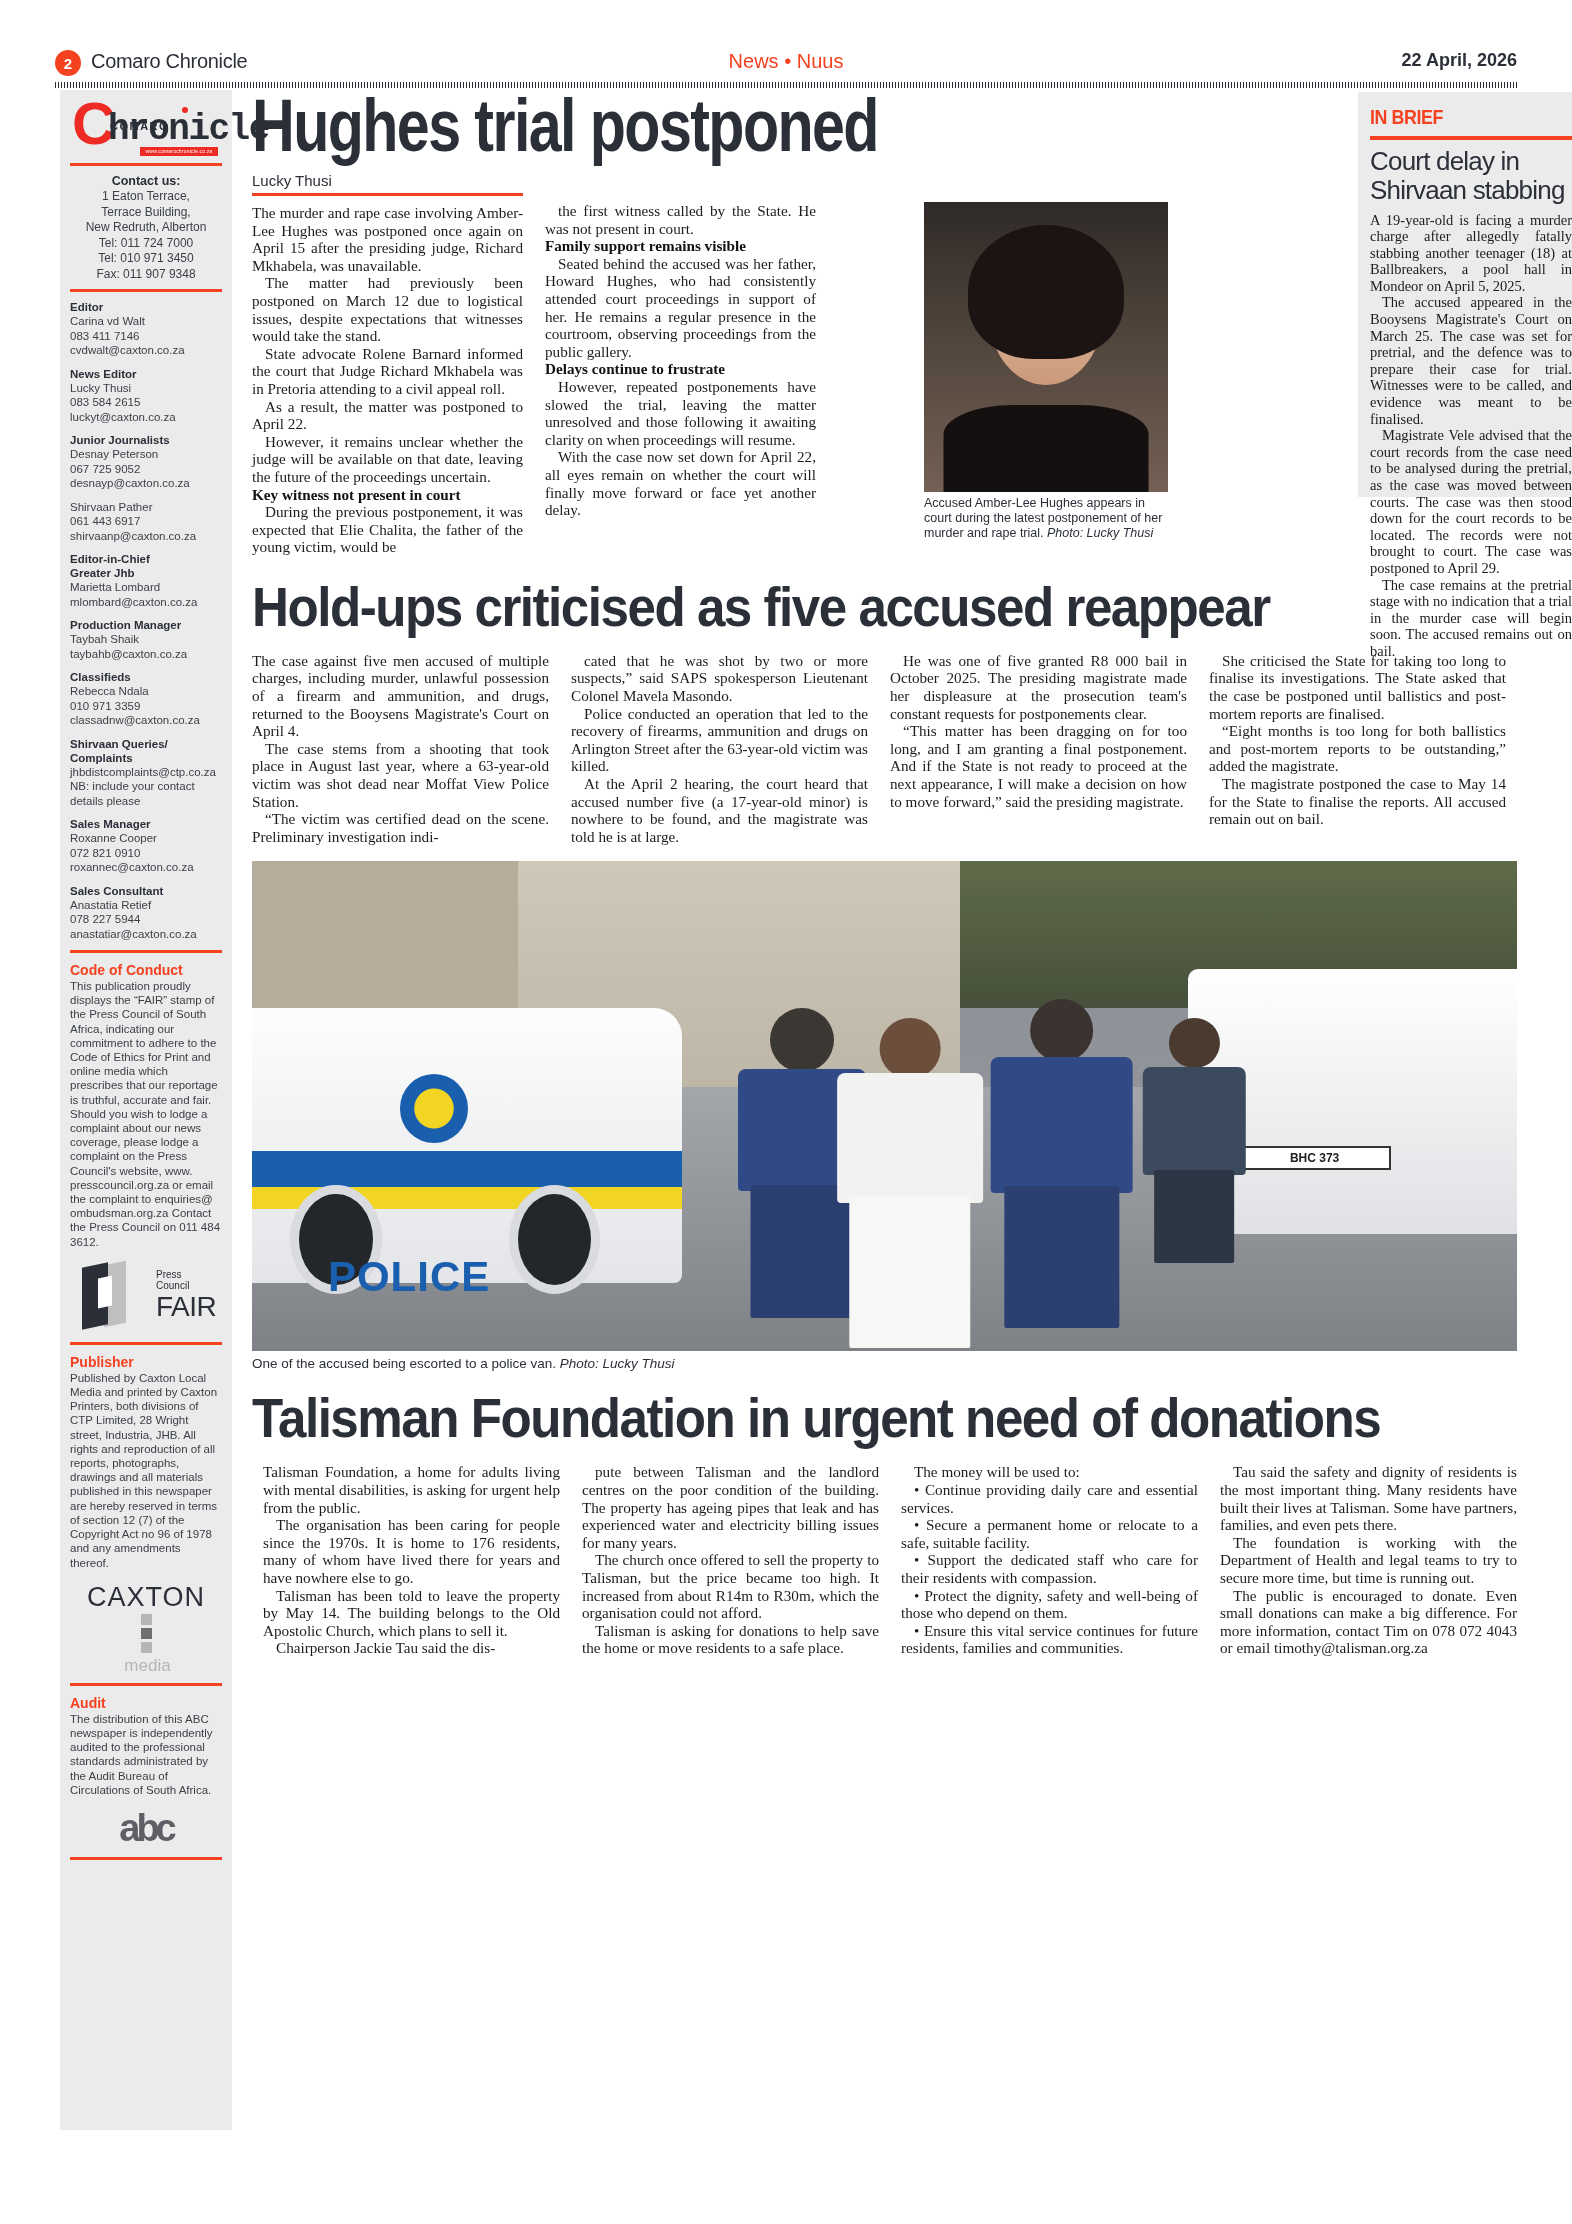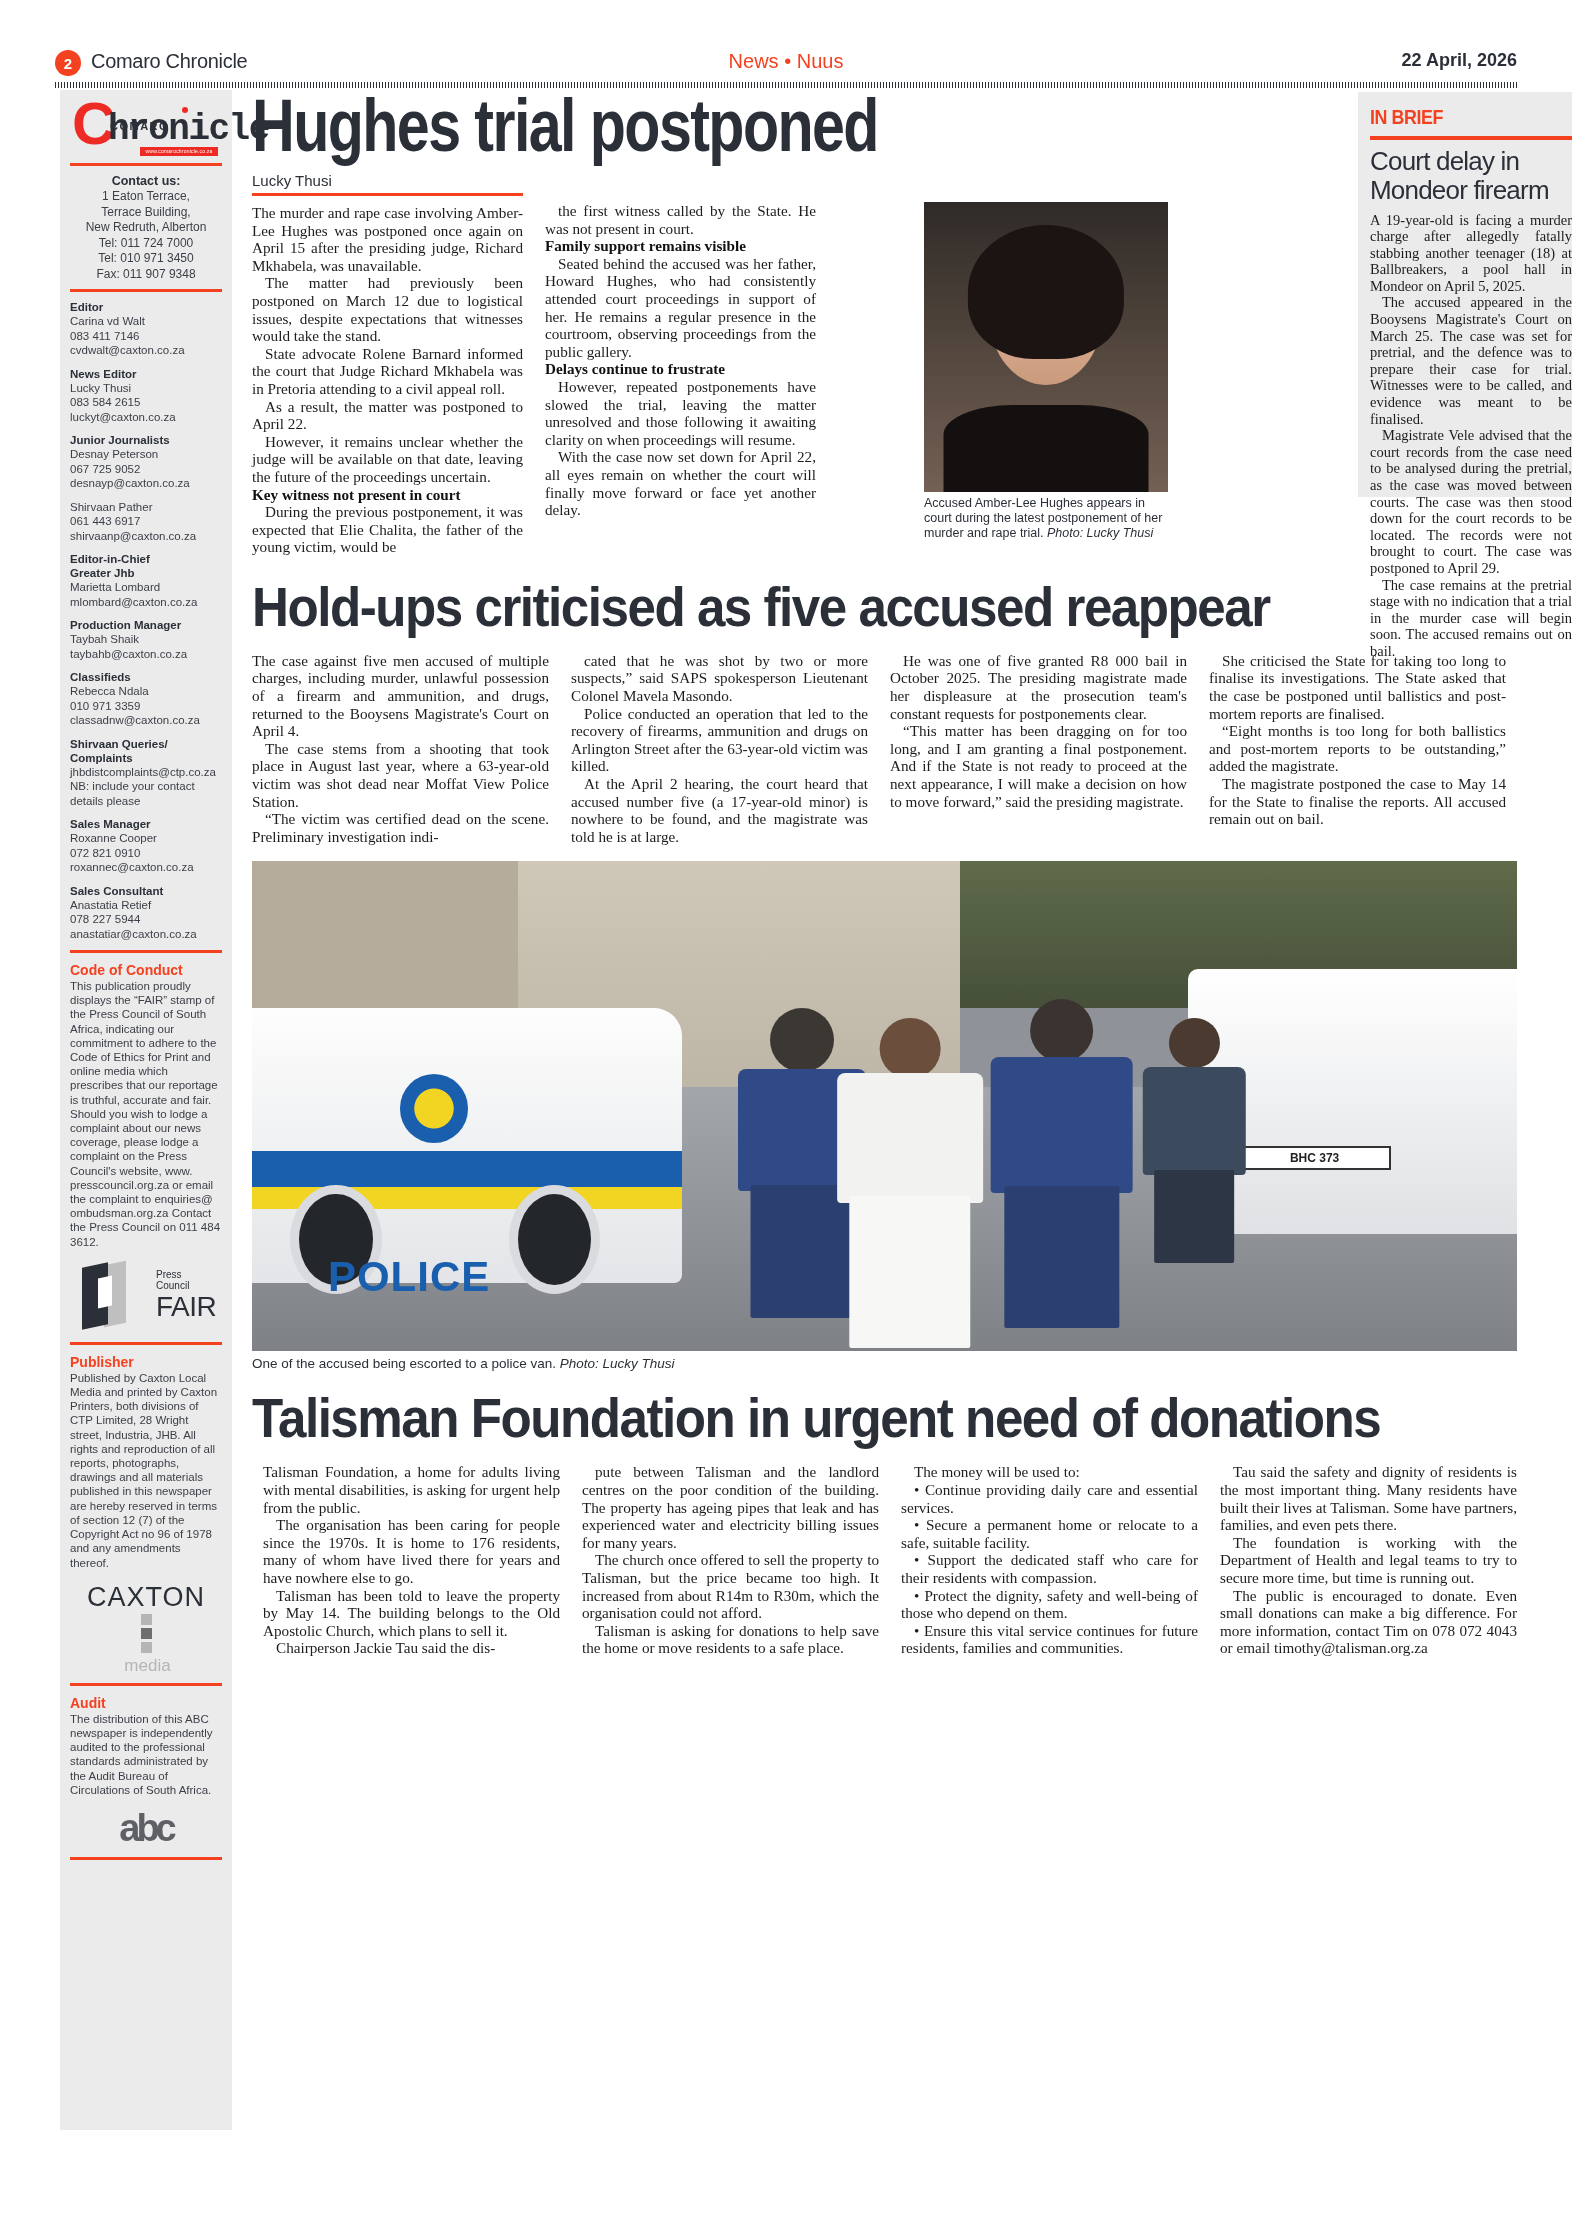--- a/index.html
+++ b/index.html
@@ -545,21 +545,21 @@
             </div>
           </div>
       </div>
     </section>
 
   </main>
 
   <aside class="inbrief">
     <div class="inbrief-title">IN BRIEF</div>
     <div class="inbrief-rule"></div>
-    <div class="inbrief-head">Court delay in Mondeor firearm</div>
+    <div class="inbrief-head">Court delay in Shirvaan stabbing</div>
     <div class="inbrief-body" id="ibbody">
         <p class="first">A 19-year-old is facing a murder charge after allegedly fatally stabbing another teenager (18) at Ballbreakers, a pool hall in Mondeor on April 5, 2025.</p>
         <p>The accused appeared in the Booysens Magistrate's Court on March 25. The case was set for pretrial, and the defence was to prepare their case for trial. Witnesses were to be called, and evidence was meant to be finalised.</p>
         <p>Magistrate Vele advised that the court records from the case need to be analysed during the pretrial, as the case was moved between courts. The case was then stood down for the court records to be located. The records were not brought to court. The case was postponed to April 29.</p>
         <p>The case remains at the pretrial stage with no indication that a trial in the murder case will begin soon. The accused remains out on bail.</p>
       </div>
   </aside>
 
 </div>
 

